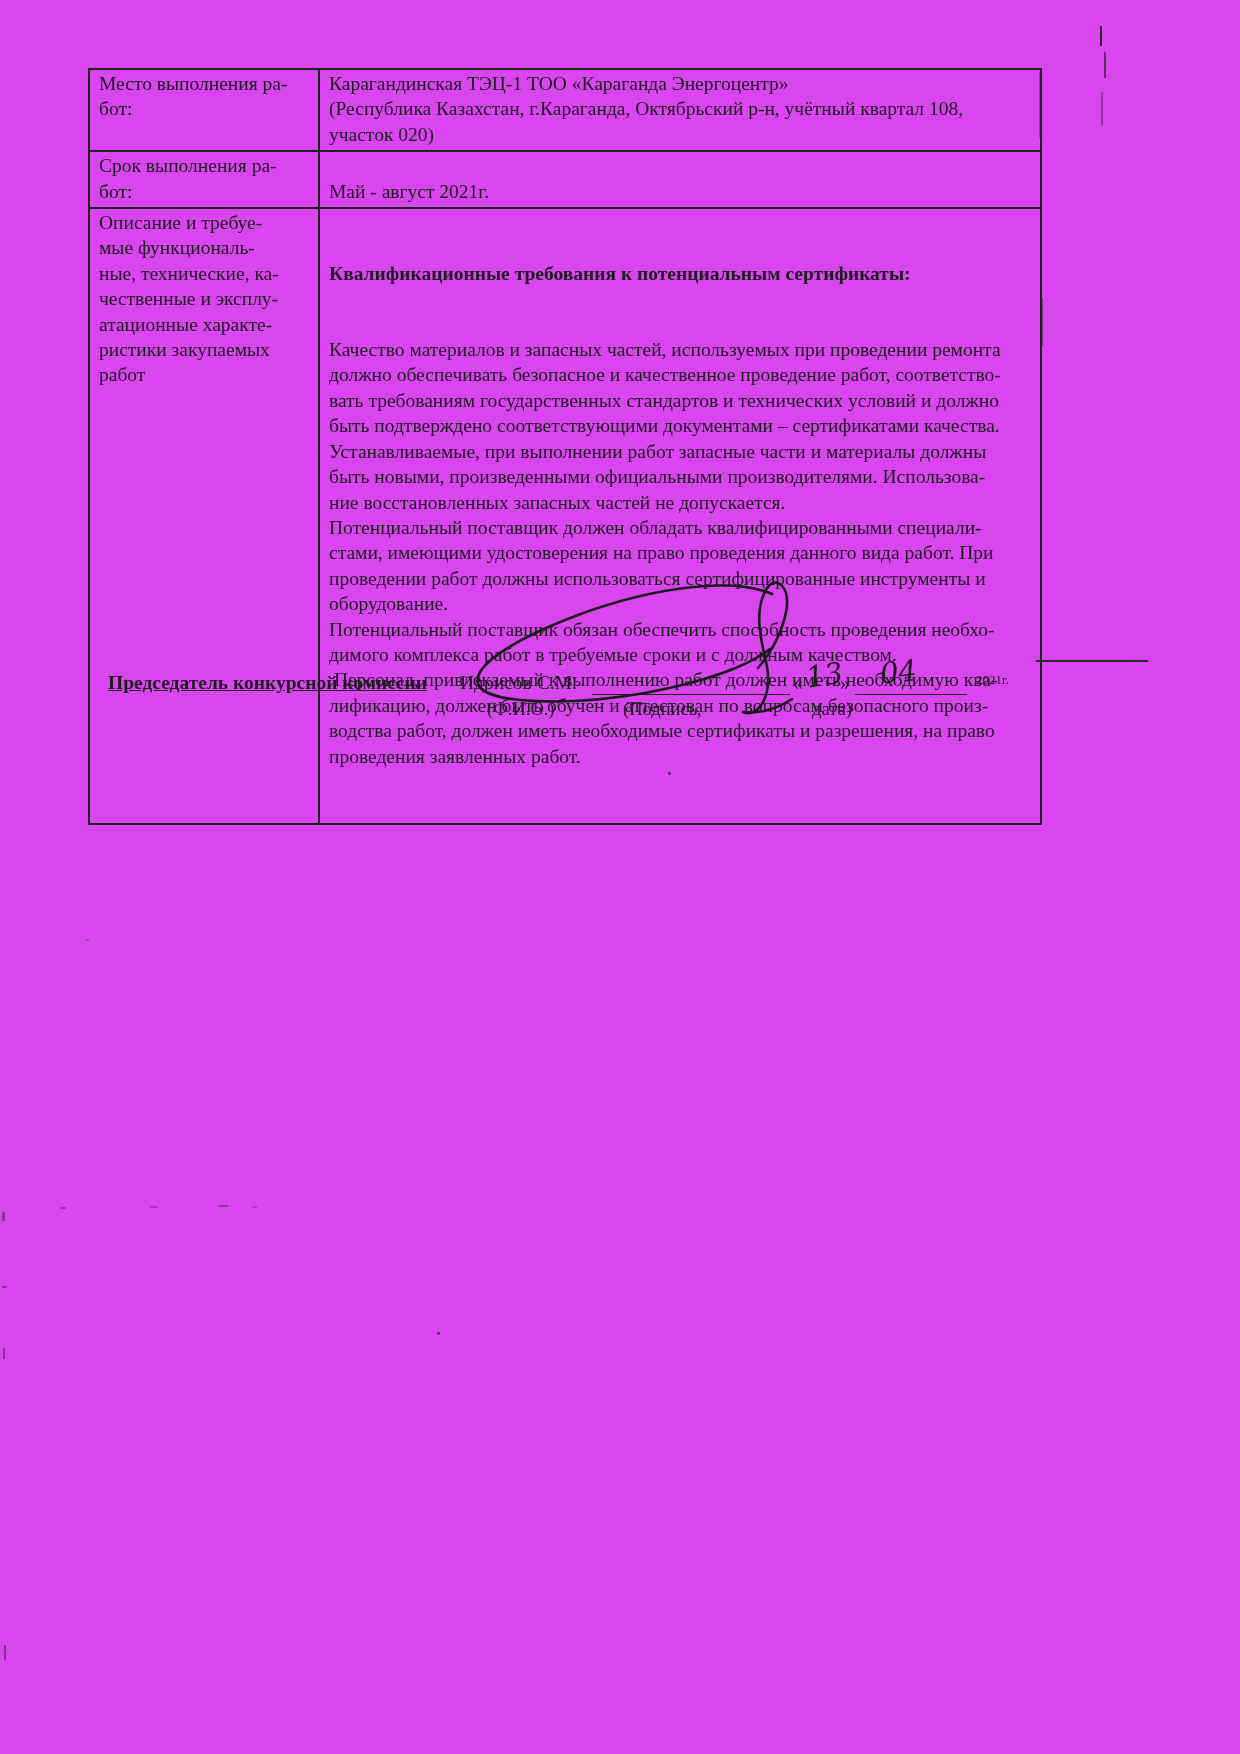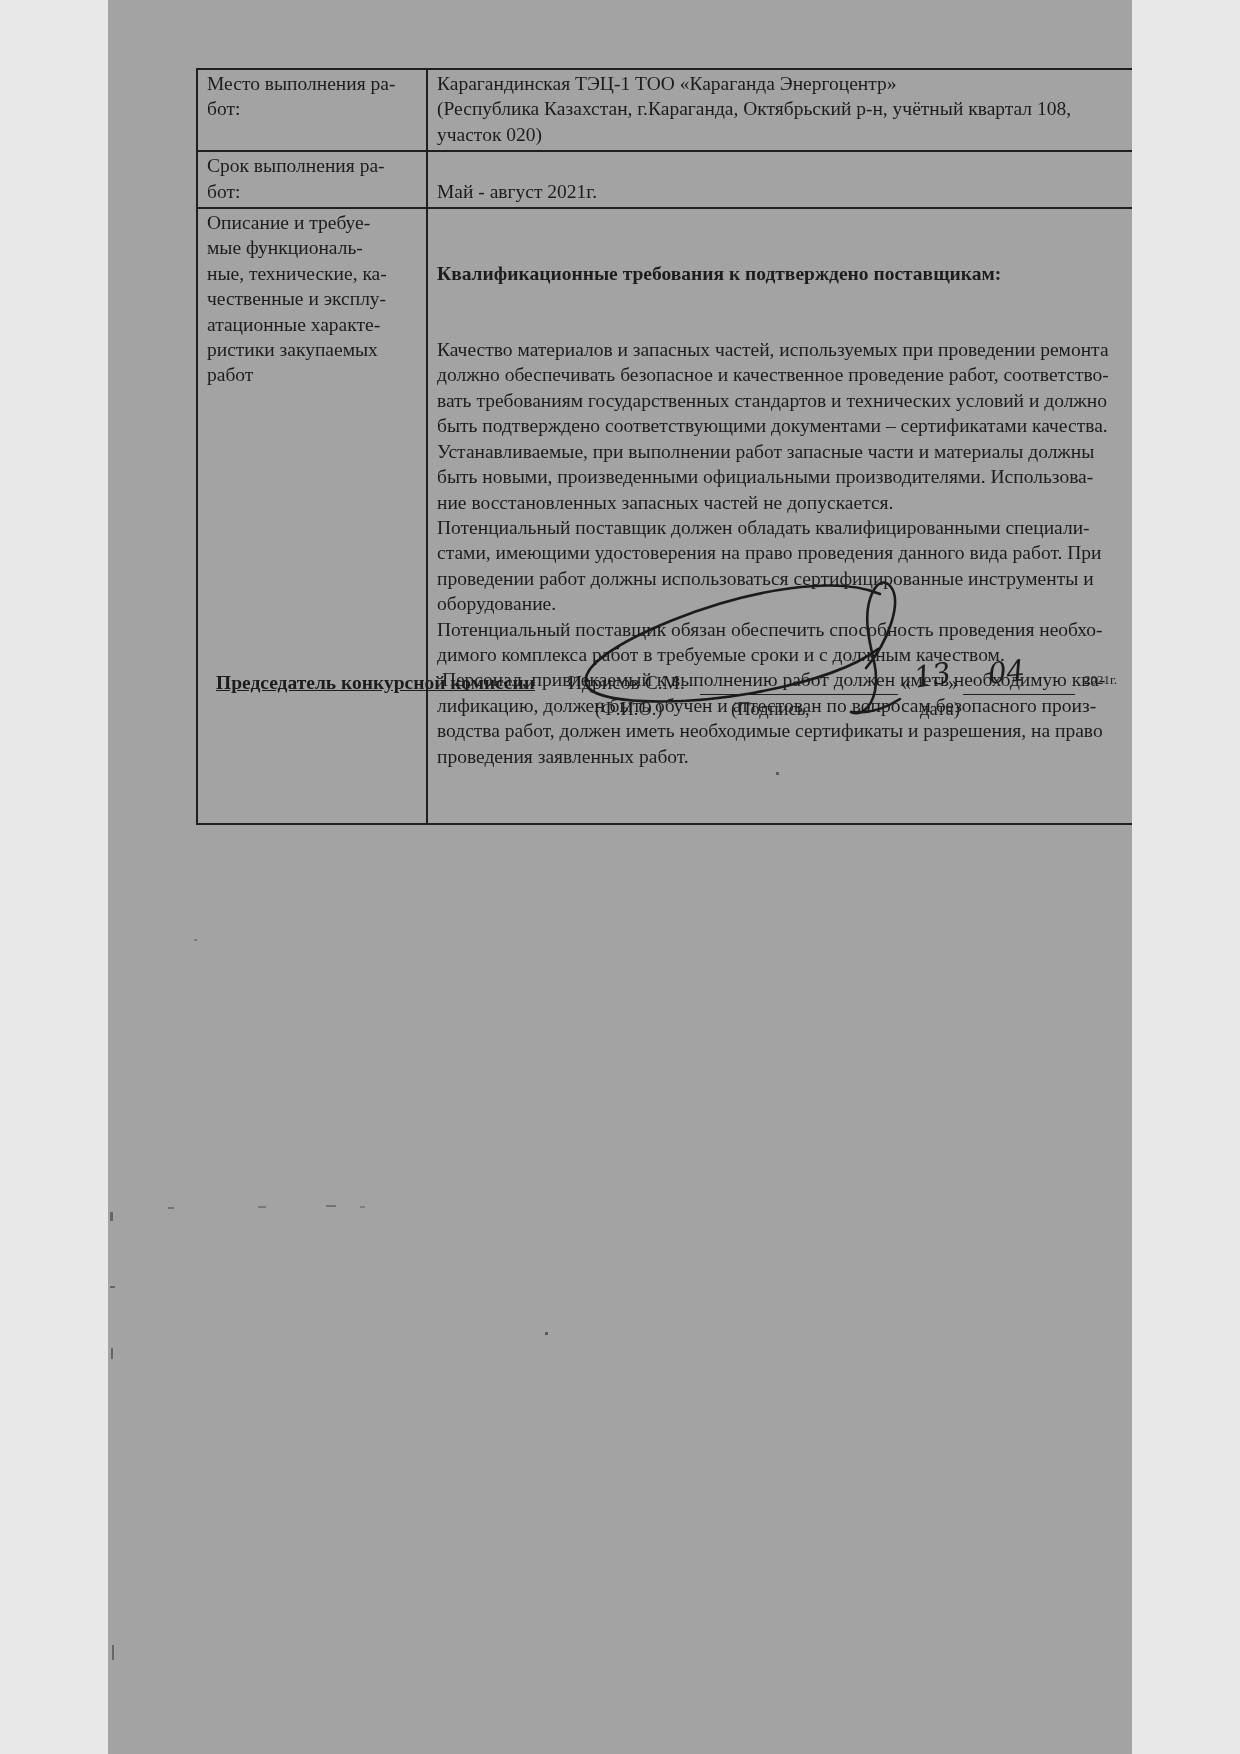--- a/index.html
+++ b/index.html
@@ -1,17 +1,17 @@
 <!DOCTYPE html>
 <html><head>
 <meta charset="utf-8">
 <style>
   html,body{margin:0;padding:0;background:#e8e8e8;}
   .page{
-    position:relative;width:1024px;height:1754px;background:#a3a3a3;
+    position:relative;width:1240px;height:1754px;background:#d946ef;
     font-family:"Liberation Serif", serif;color:#1c1c1c;overflow:hidden;
     margin:0 auto;
   }
   .doc-table{
     position:absolute;left:88px;top:68px;width:950px;
     border:2px solid #1f1f1f;
   }
   .row{display:grid;grid-template-columns:230px 1fr;}
   .row + .row{border-top:2px solid #1f1f1f;}
   .cell{
@@ -63,21 +63,21 @@
 
     <div class="row">
       <div class="cell cell-label">Описание и требуе-
 мые функциональ-
 ные, технические, ка-
 чественные и эксплу-
 атационные характе-
 ристики закупаемых
 работ</div>
       <div class="cell">
-        <div class="value-heading">Квалификационные требования к подтверждено поставщикам:</div>
+        <div class="value-heading">Квалификационные требования к потенциальным сертификаты:</div>
         <div>Качество материалов и запасных частей, используемых при проведении ремонта
 должно обеспечивать безопасное и качественное проведение работ, соответство-
 вать требованиям государственных стандартов и технических условий и должно
 быть подтверждено соответствующими документами – сертификатами качества.
 Устанавливаемые, при выполнении работ запасные части и материалы должны
 быть новыми, произведенными официальными производителями. Использова-
 ние восстановленных запасных частей не допускается.
 Потенциальный поставщик должен обладать квалифицированными специали-
 стами, имеющими удостоверения на право проведения данного вида работ. При
 проведении работ должны использоваться сертифицированные инструменты и

